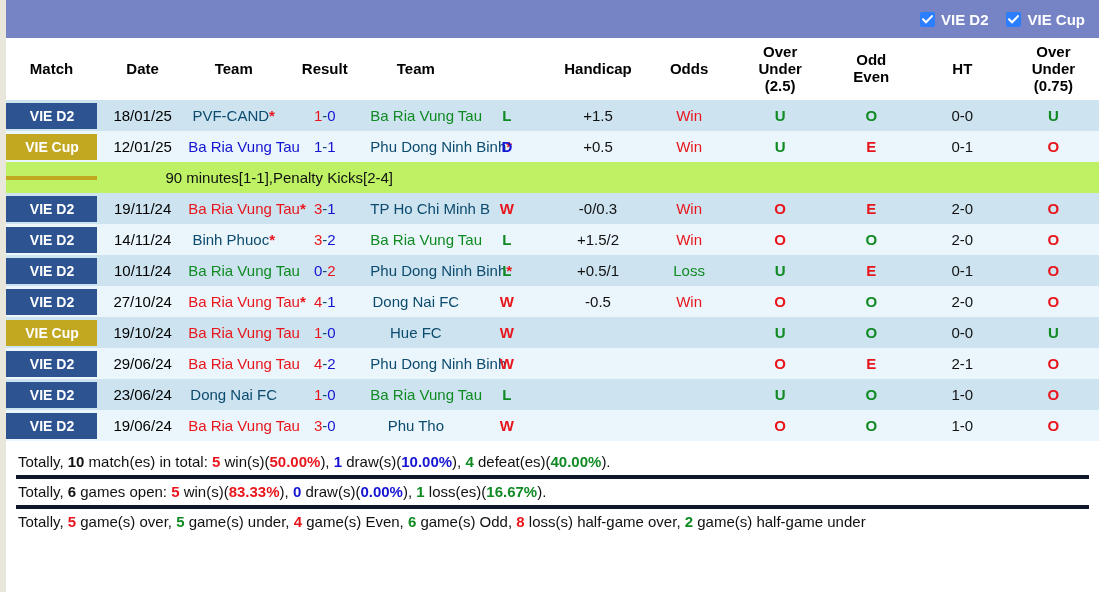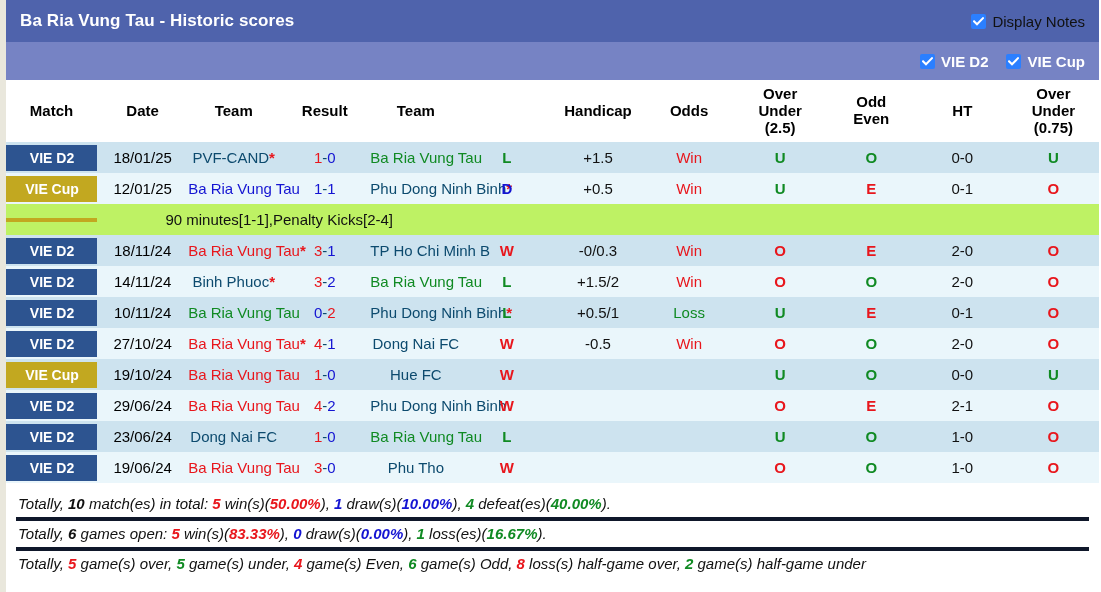--- a/index.html
+++ b/index.html
@@ -140,45 +140,33 @@
     font-size:15px;
   }
 
   
   .footer{
     padding:8px 10px 6px 10px;
     font-size:15px;
     color:#111;
     line-height:1.0;
     background:#ffffff;
-    font-style:italic;
   }
   .footer .line{padding:5px 2px 6px 2px;}
   .footer .line + .line{border-top:4px solid #0f172a;}
   .fr{color:#e8161c;font-weight:bold;}
   .fg{color:#108a23;font-weight:bold;}
   .fb{color:#1414d2;font-weight:bold;}
   .fk{color:#111111;font-weight:bold;}
 </style>
 </head>
 <body>
 
 <div class="page">
 
-  <div class="titlebar">
-    <div class="title">Ba Ria Vung Tau - Historic scores</div>
-    <label class="chkgrp" style="margin-left:0;">
-      <span class="chk">
-        <svg width="11" height="9" viewBox="0 0 11 9">
-            <path d="M1 4.3 L4 7.3 L10 1.2" stroke="#ffffff" stroke-width="2" fill="none" stroke-linecap="square"></path>
-          </svg>
-      </span>
-      <span class="lbl">Display Notes</span>
-    </label>
-  </div>
 
   <div class="filterbar">
     <label class="chkgrp">
       <span class="chk">
         <svg width="11" height="9" viewBox="0 0 11 9">
             <path d="M1 4.3 L4 7.3 L10 1.2" stroke="#ffffff" stroke-width="2" fill="none" stroke-linecap="square"></path>
           </svg>
       </span>
       <span class="lbl">VIE D2</span>
     </label>
@@ -263,21 +251,21 @@
           <td></td>
           <td></td>
           <td></td>
           <td></td>
           <td></td>
         </tr>
         <tr class="r-odd">
           <td class="c-badge">
             <div class="badge league">VIE D2</div>
           </td>
-          <td class="c-date">18/11/24</td>
+          <td class="c-date">19/11/24</td>
           <td class="c-home"><span class="w">Ba Ria Vung Tau</span><span class="star">*</span></td>
           <td class="c-score"><span class="w">3</span><span class="n">-</span><span class="d">1</span></td>
           <td class="c-away"><span class="n">TP Ho Chi Minh B</span></td>
           <td class="c-res"><span class="w">W</span></td>
           <td class="c-hcp">-0/0.3</td>
           <td class="c-odds"><span class="w">Win</span></td>
           <td class="c-ou25"><span class="w">O</span></td>
           <td class="c-oe"><span class="w">E</span></td>
           <td class="c-ht">2-0</td>
           <td class="c-ou075"><span class="w">O</span></td>

